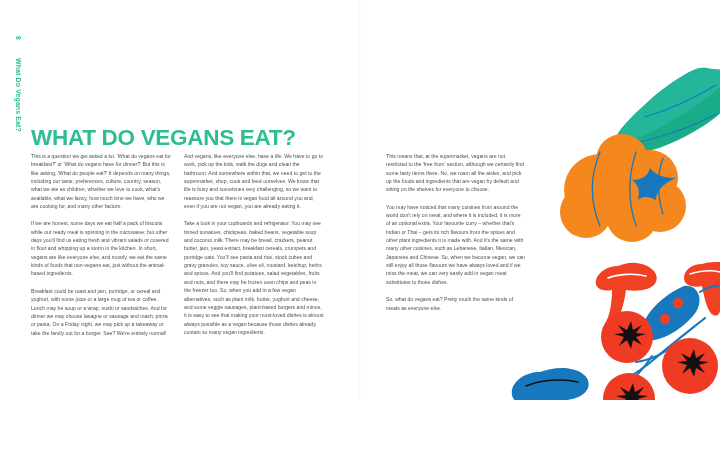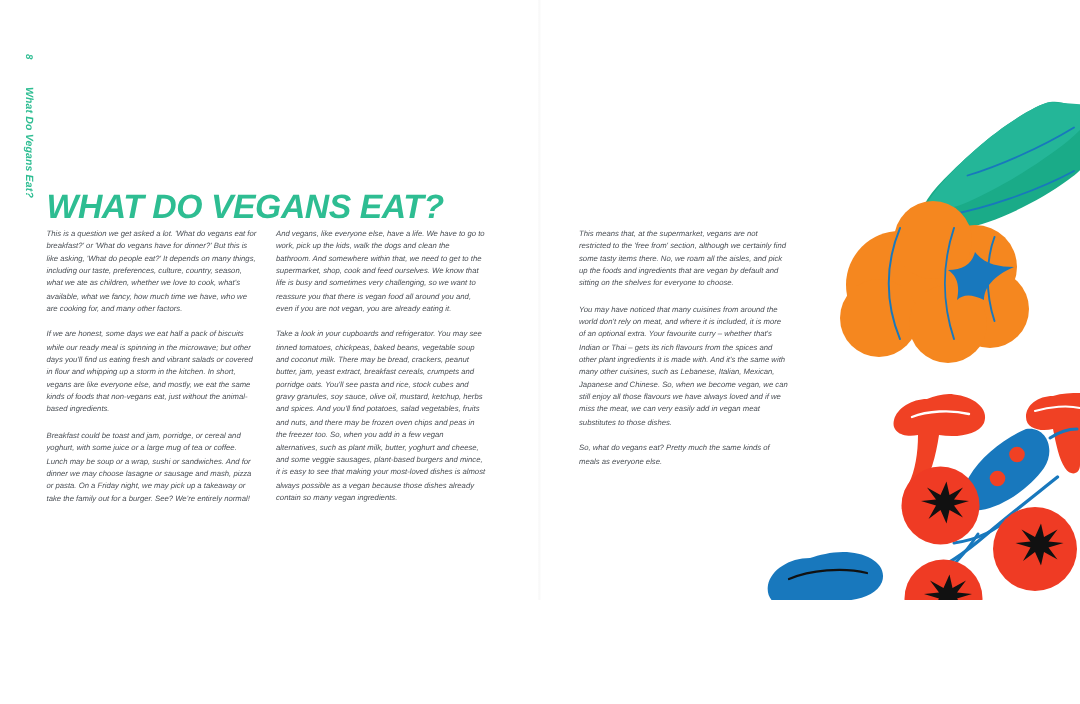--- a/index.html
+++ b/index.html
@@ -13,21 +13,20 @@
     overflow: hidden;
     font-family: "Liberation Sans", sans-serif;
     position: relative;
   }
   #page {
     position: relative;
     width: 720px;
     height: 400px;
     background: #ffffff;
     overflow: hidden;
-    font-style: italic;
   }
 
   
   #gutter {
     position: absolute;
     left: 359px;
     top: 0;
     width: 2px;
     height: 469px;
     background: linear-gradient(to right, rgba(0,0,0,0.035), rgba(0,0,0,0.0));

